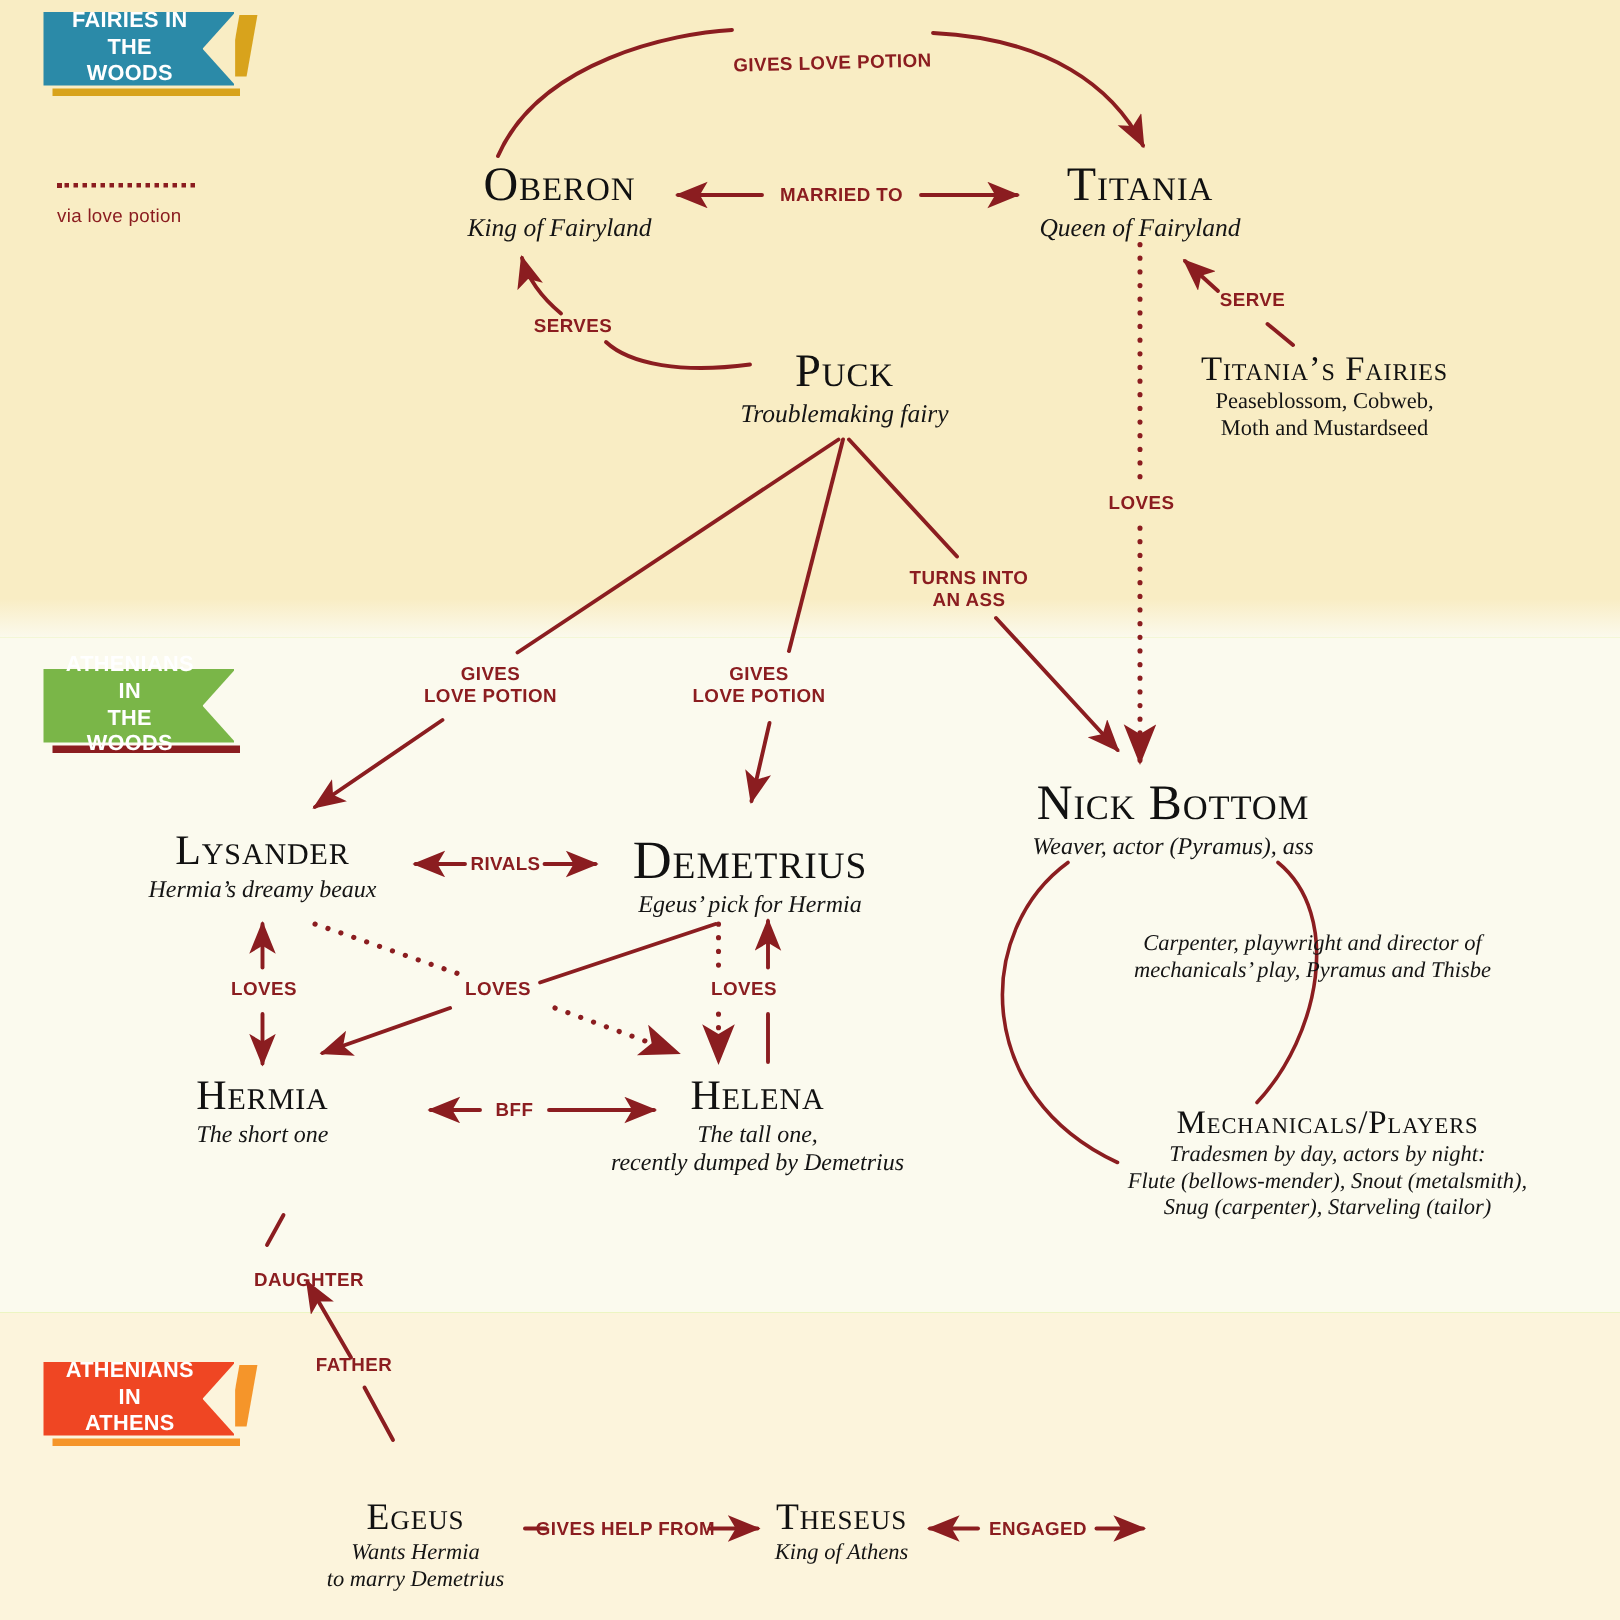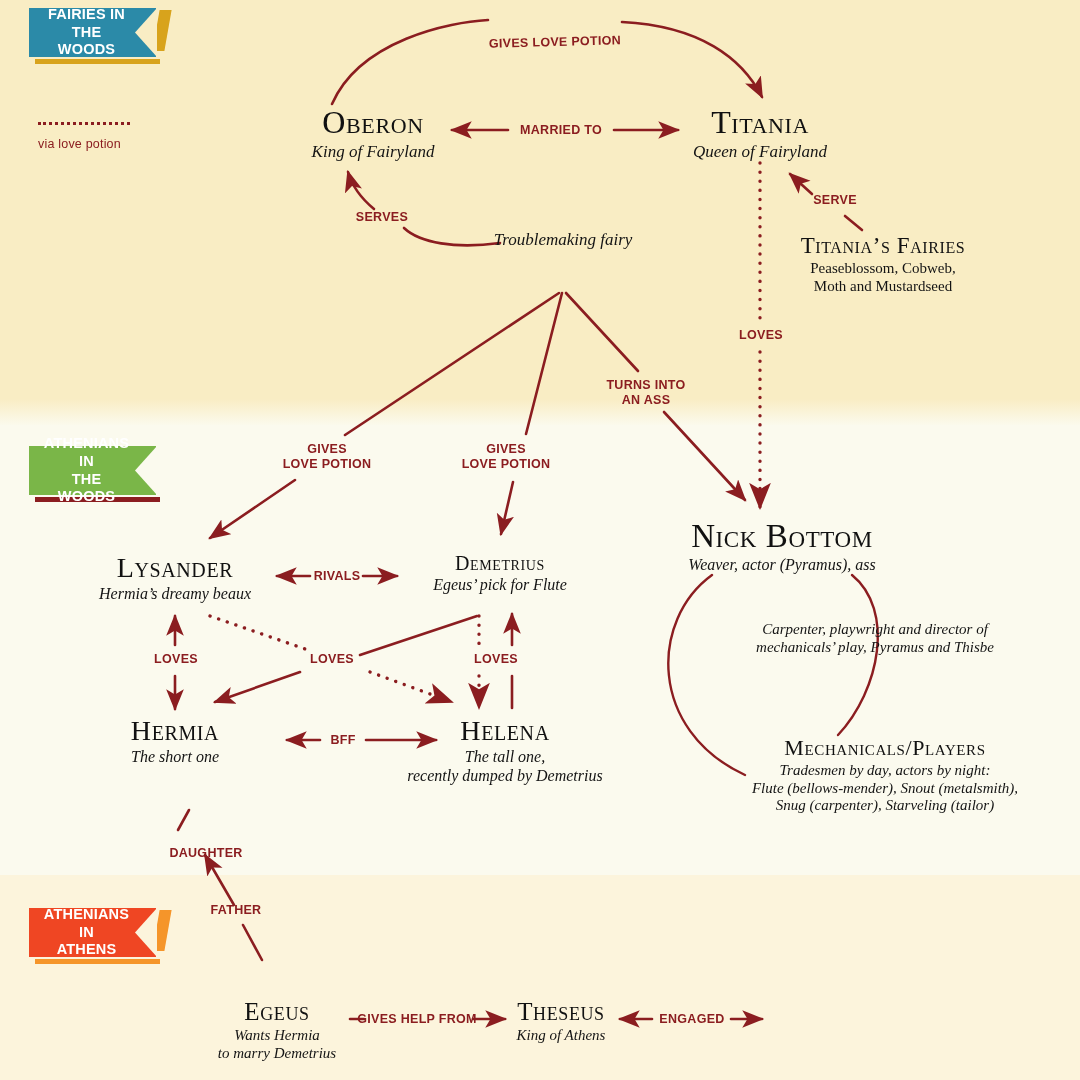--- a/index.html
+++ b/index.html
@@ -204,37 +204,38 @@
     <div class="nm" style="font-size:32px;">Oberon</div>
     <div class="sub" style="font-size:17px;">King of Fairyland</div>
   </div>
 
   <div class="node" style="left:640px; top:104px; width:240px;">
     <div class="nm" style="font-size:32px;">Titania</div>
     <div class="sub" style="font-size:17px;">Queen of Fairyland</div>
   </div>
 
   <div class="node" style="left:443px; top:229px; width:240px;">
+    <div class="nm" style="font-size:31px;">Puck</div>
     <div class="sub" style="font-size:17px;">Troublemaking fairy</div>
   </div>
 
   <div class="node" style="left:763px; top:233px; width:240px;">
     <div class="nm" style="font-size:23px;">Titania’s Fairies</div>
     <div class="sub up" style="font-size:15px;">Peaseblossom, Cobweb,
 Moth and Mustardseed</div>
   </div>
 
   <div class="node" style="left:55px; top:552px; width:240px;">
     <div class="nm" style="font-size:28px;">Lysander</div>
     <div class="sub" style="font-size:16px;">Hermia’s dreamy beaux</div>
   </div>
 
   <div class="node" style="left:380px; top:552px; width:240px;">
-    <div class="nm" style="font-size:20px;">Demetrius</div>
-    <div class="sub" style="font-size:16px;">Egeus’ pick for Flute</div>
+    <div class="nm" style="font-size:36px;">Demetrius</div>
+    <div class="sub" style="font-size:16px;">Egeus’ pick for Hermia</div>
   </div>
 
   <div class="node" style="left:55px; top:715px; width:240px;">
     <div class="nm" style="font-size:28px;">Hermia</div>
     <div class="sub" style="font-size:16px;">The short one</div>
   </div>
 
   <div class="node" style="left:385px; top:715px; width:240px;">
     <div class="nm" style="font-size:28px;">Helena</div>
     <div class="sub" style="font-size:16px;">The tall one,

